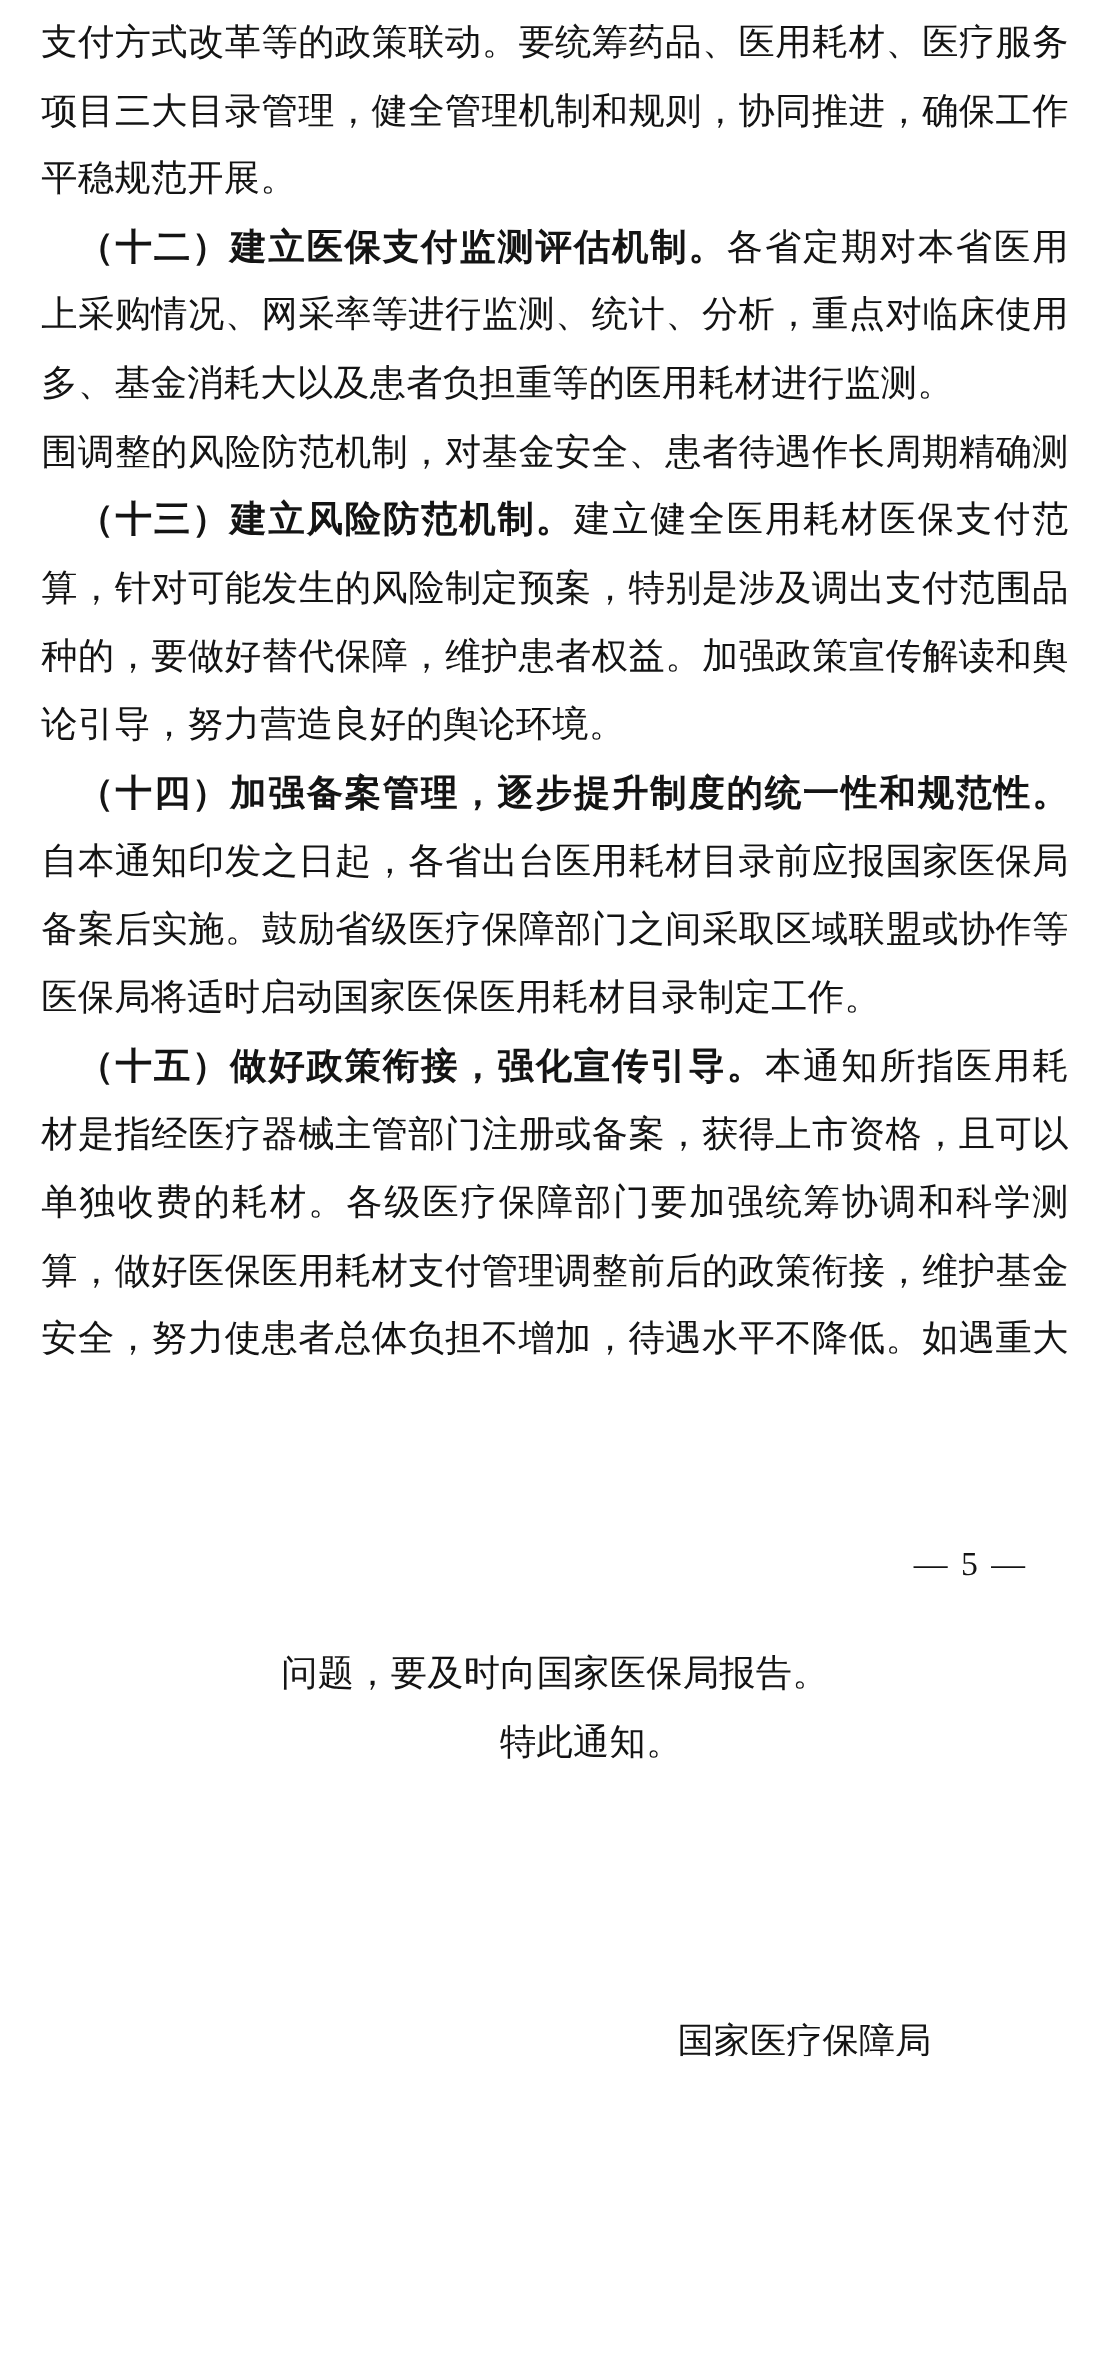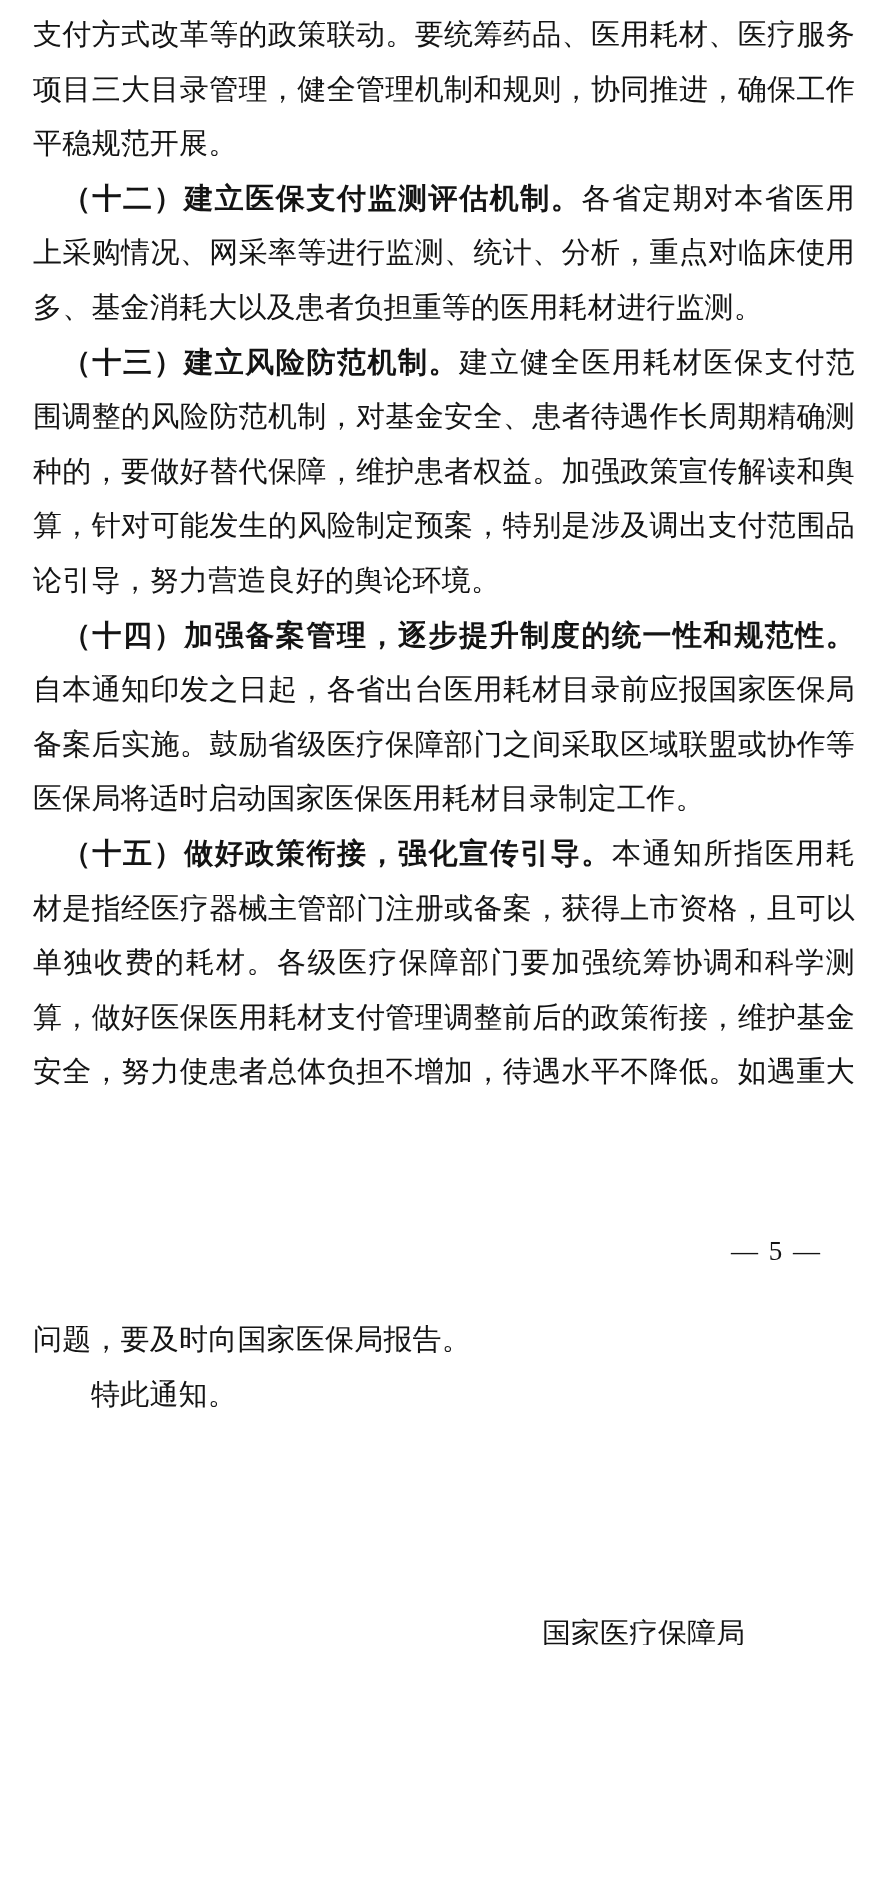--- a/index.html
+++ b/index.html
@@ -6,21 +6,21 @@
   .canvas {
     position: relative;
     width: 885px;
     height: 1645px;
     background: #ffffff;
     overflow: hidden;
     font-family: "Liberation Serif", "DejaVu Serif", serif;
     color: #141414;
   }
   .bodyA { position: absolute; top: 7px; left: 33px; width: 822px; }
-  .bodyB { position: absolute; top: 1312px; left: 33px; width: 822px; }
+  .bodyB { position: absolute; top: 1312px; left: 33px; width: 822px; text-align: center; }
   .line {
     font-size: 29px;
     height: 54.6px;
     line-height: 54.6px;
     white-space: nowrap;
     letter-spacing: 0.2px;
   }
   .j {
     text-align: justify;
     text-align-last: justify;
@@ -42,24 +42,24 @@
 
 <div class="canvas">
 
   <div class="bodyA">
     <div class="line j">支付方式改革等的政策联动。要统筹药品、医用耗材、医疗服务</div>
     <div class="line j">项目三大目录管理，健全管理机制和规则，协同推进，确保工作</div>
     <div class="line">平稳规范开展。</div>
     <div class="line j indp"><span class="bold">（十二）建立医保支付监测评估机制。</span><span>各省定期对本省医用</span></div>
     <div class="line j">上采购情况、网采率等进行监测、统计、分析，重点对临床使用</div>
     <div class="line">多、基金消耗大以及患者负担重等的医用耗材进行监测。</div>
+    <div class="line j">围调整的风险防范机制，对基金安全、患者待遇作长周期精确测</div>
     <div class="line j indp"><span class="bold">（十三）建立风险防范机制。</span><span>建立健全医用耗材医保支付范</span></div>
-    <div class="line j">围调整的风险防范机制，对基金安全、患者待遇作长周期精确测</div>
+    <div class="line j">算，针对可能发生的风险制定预案，特别是涉及调出支付范围品</div>
     <div class="line j">种的，要做好替代保障，维护患者权益。加强政策宣传解读和舆</div>
-    <div class="line j">算，针对可能发生的风险制定预案，特别是涉及调出支付范围品</div>
     <div class="line">论引导，努力营造良好的舆论环境。</div>
     <div class="line j indp"><span class="bold">（十四）加强备案管理，逐步提升制度的统一性和规范性。</span><span></span></div>
     <div class="line j">自本通知印发之日起，各省出台医用耗材目录前应报国家医保局</div>
     <div class="line j">备案后实施。鼓励省级医疗保障部门之间采取区域联盟或协作等</div>
     <div class="line">医保局将适时启动国家医保医用耗材目录制定工作。</div>
     <div class="line j indp"><span class="bold">（十五）做好政策衔接，强化宣传引导。</span><span>本通知所指医用耗</span></div>
     <div class="line j">材是指经医疗器械主管部门注册或备案，获得上市资格，且可以</div>
     <div class="line j">单独收费的耗材。各级医疗保障部门要加强统筹协调和科学测</div>
     <div class="line j">算，做好医保医用耗材支付管理调整前后的政策衔接，维护基金</div>
     <div class="line j">安全，努力使患者总体负担不增加，待遇水平不降低。如遇重大</div>

